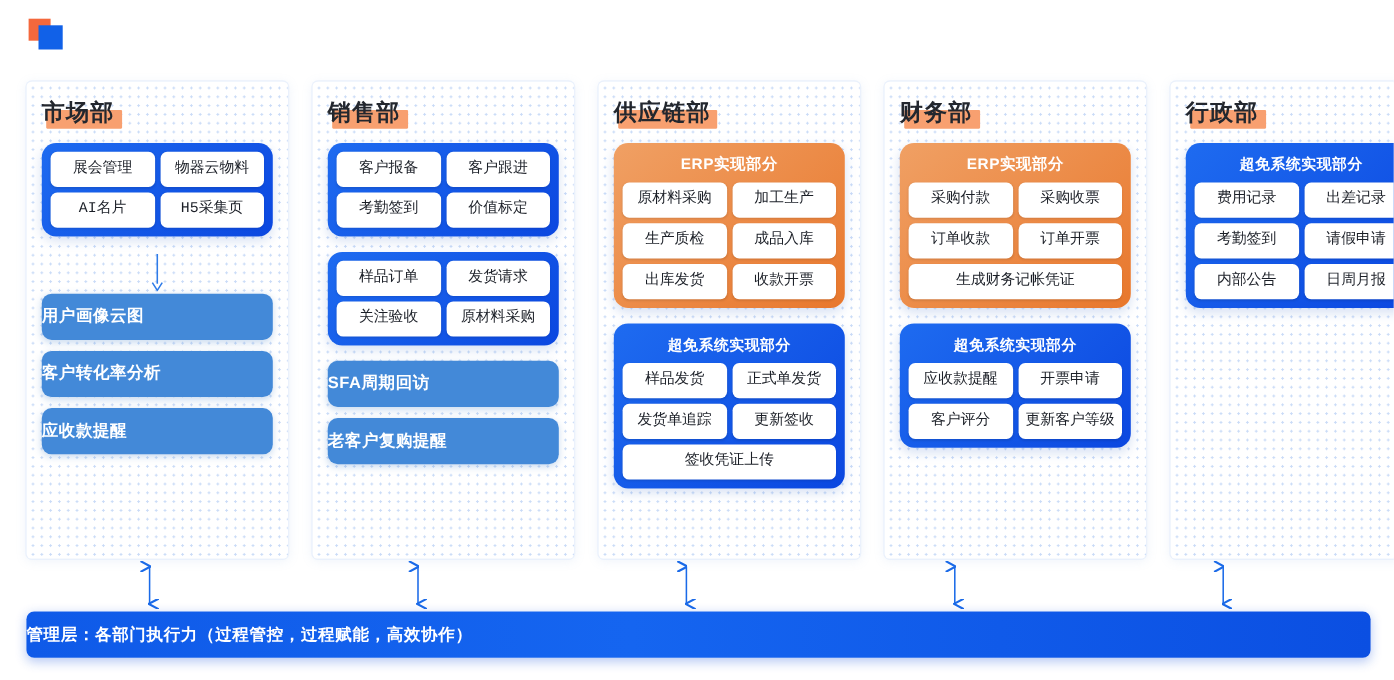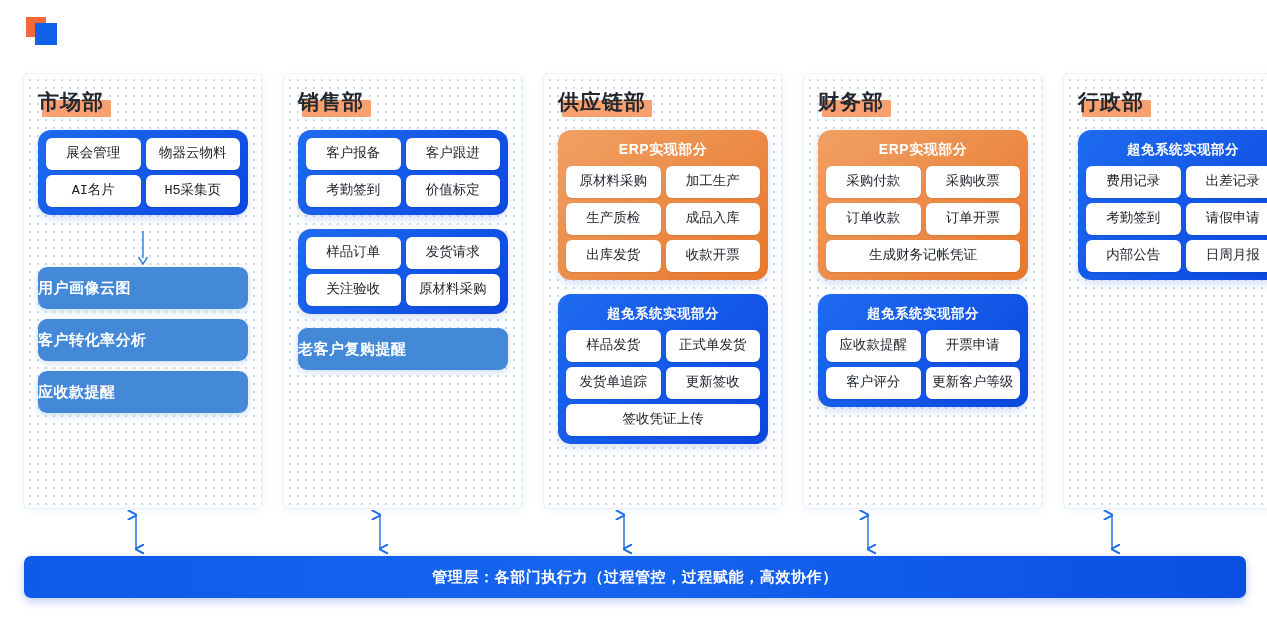--- a/index.html
+++ b/index.html
@@ -104,21 +104,21 @@
   
   .connectors { position: absolute; left: 0; top: 508px; width: 1267px; height: 48px; }
 
   
   .footer {
     position: absolute; left: 24px; top: 556px;
     width: 1222px; height: 42px;
     border-radius: 7px;
     background: linear-gradient(90deg,#0F5AE8 0%,#1565F0 45%,#0B4FE2 100%);
     color: #ffffff; font-size: 15px; font-weight: bold;
-    display: flex; align-items: center; justify-content: center;
+    display: flex; align-items: center; 
     letter-spacing: .6px;
     box-shadow: 0 3px 10px rgba(20,80,220,0.30);
   }
 </style>
 </head>
 <body>
 
 <div id="root">
 
   <div class="title-bar">
@@ -166,20 +166,21 @@
           </div>
         </div>
         <div class="group blue">
           <div class="cell-grid">
             <div class="cell">样品订单</div>
             <div class="cell">发货请求</div>
             <div class="cell">关注验收</div>
             <div class="cell">原材料采购</div>
           </div>
         </div>
+        <div class="bar">SFA周期回访</div>
         <div class="bar">老客户复购提醒</div>
       </div>
       <div class="dept-col">
         <div class="dept-title-wrap">
           <div class="dept-title-hl" style="width: 90px;"></div>
           <div class="dept-title">供应链部</div>
         </div>
         <div class="group orange">
           <div class="group-label light">ERP实现部分</div>
           <div class="cell-grid">

